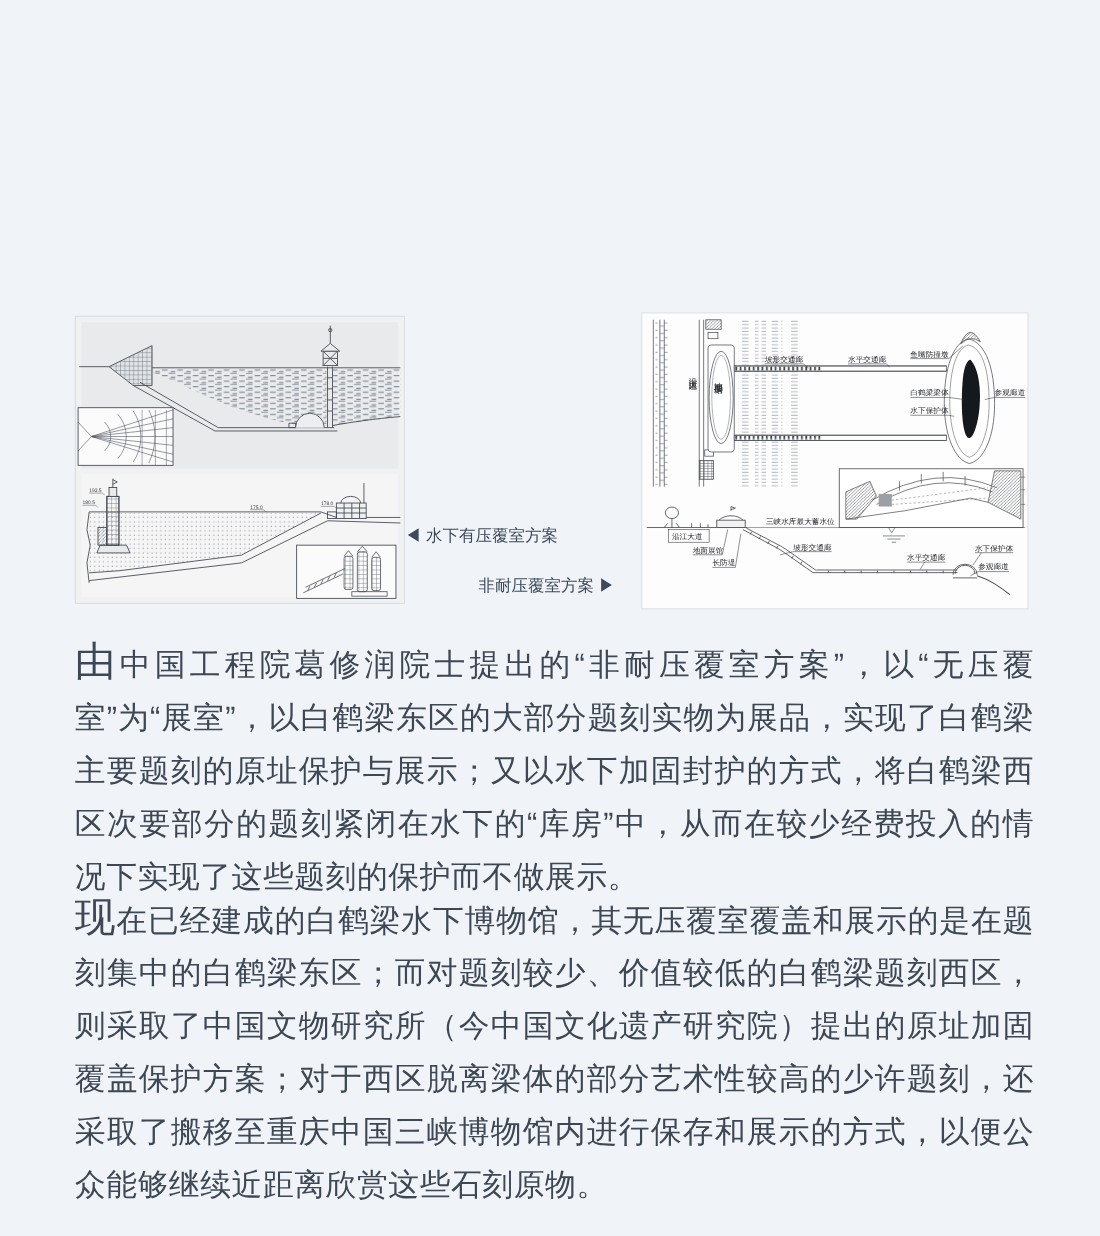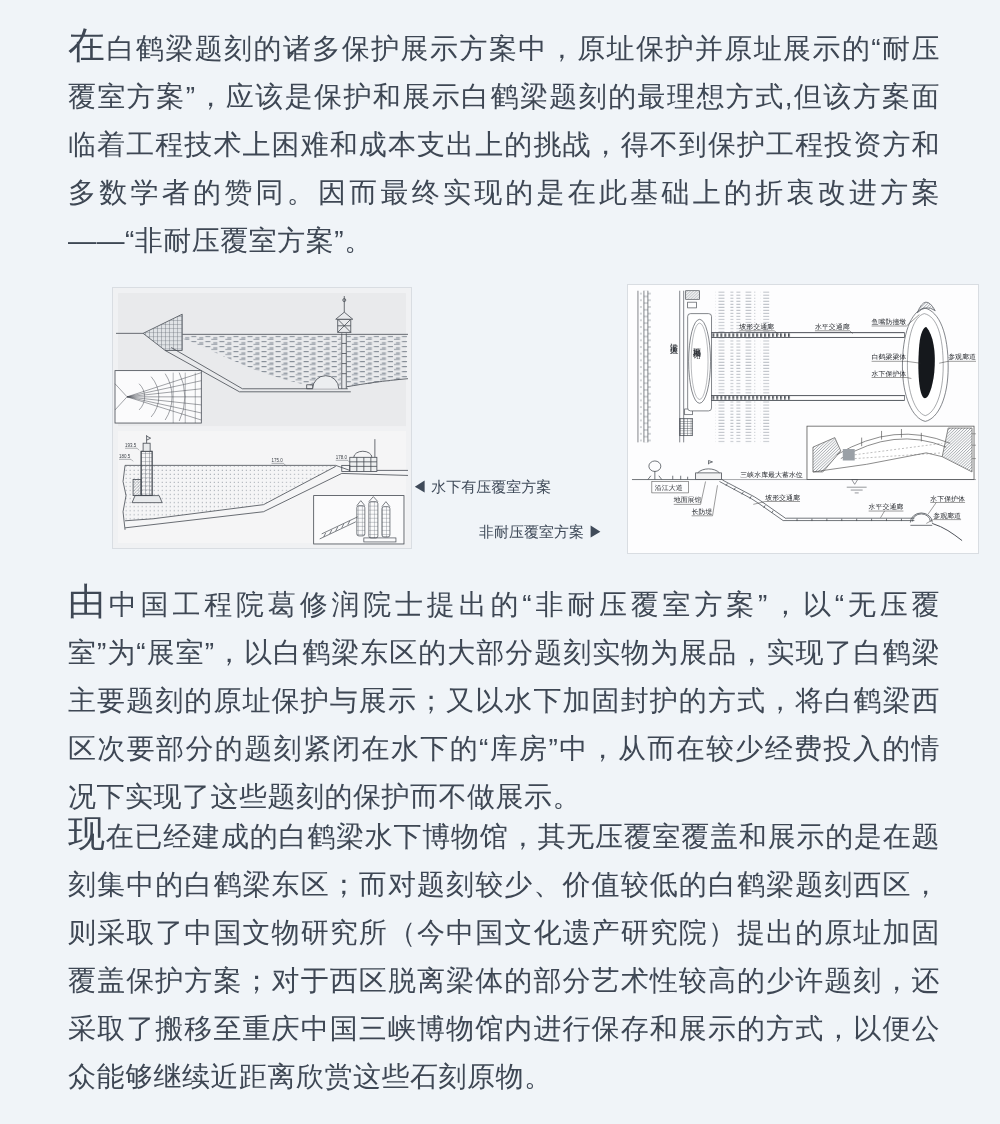--- a/index.html
+++ b/index.html
@@ -1,44 +1,41 @@
 <!DOCTYPE html>
 <html><head>
 <meta charset="utf-8">
 <style>
   html,body{margin:0;padding:0;}
   body{width:1000px;height:1124px;background:#f0f4f8;font-family:"Liberation Sans",sans-serif;}
   .page{position:relative;width:1000px;height:1124px;background:#f0f4f8;overflow:hidden;}
   .para{position:absolute;left:68px;width:872px;margin:0;font-size:28px;line-height:48px;
         color:#3e4754;text-align:justify;text-justify:inter-ideograph;letter-spacing:0.5px;}
   .para .lead{font-size:37px;line-height:48px;}
-  .figures{position:absolute;left:68px;top:284px;width:872px;height:285px;margin-left:44px;}
+  .figures{position:absolute;left:68px;top:284px;width:872px;height:285px;}
   .fig{position:absolute;background:#fdfdfe;border:1px solid #d9dde2;box-sizing:border-box;}
   .fig-left{left:0;top:3px;width:300px;height:262px;background:#f0f1f3;}
   .fig-right{left:515px;top:0;width:352px;height:270px;}
   .fig svg{display:block;width:100%;height:100%;}
   .caption{position:absolute;font-size:15px;color:#3f4a59;white-space:nowrap;}
   .cap-left{left:300px;top:194px;}
   .cap-right{left:367px;top:239px;}
   svg text{font-family:"Liberation Sans",sans-serif;fill:#23262b;}
   .lbl{font-size:7px;}
   .elev{font-size:4.5px;fill:#3a3f46;}
   .v-label{position:absolute;writing-mode:vertical-rl;text-orientation:upright;
            font-size:8px;color:#2a2e34;letter-spacing:1px;line-height:8px;}
   .v-road{left:41px;top:52px;}
   .v-hall{left:64px;top:56px;}
 </style>
 </head>
 <body>
 
 <div class="page">
 
-  <p class="para" style="top:22px;">
-    <span class="lead">在</span><span>白鹤梁题刻的诸多保护展示方案中，原址保护并原址展示的“耐压覆室方案”，应该是保护和展示白鹤梁题刻的最理想方式,但该方案面临着工程技术上困难和成本支出上的挑战，得不到保护工程投资方和多数学者的赞同。因而最终实现的是在此基础上的折衷改进方案——“非耐压覆室方案”。</span>
-  </p>
 
   <div class="figures">
 
     <div class="fig fig-left">
       <svg viewBox="0 0 297 258" preserveAspectRatio="none">
         <defs>
           <pattern id="Ldots" width="4" height="4" patternUnits="userSpaceOnUse">
               <circle cx="1" cy="1" r="0.55" fill="#8e96a0"></circle>
             </pattern>
           <pattern id="Lstreak" width="14" height="5" patternUnits="userSpaceOnUse">

